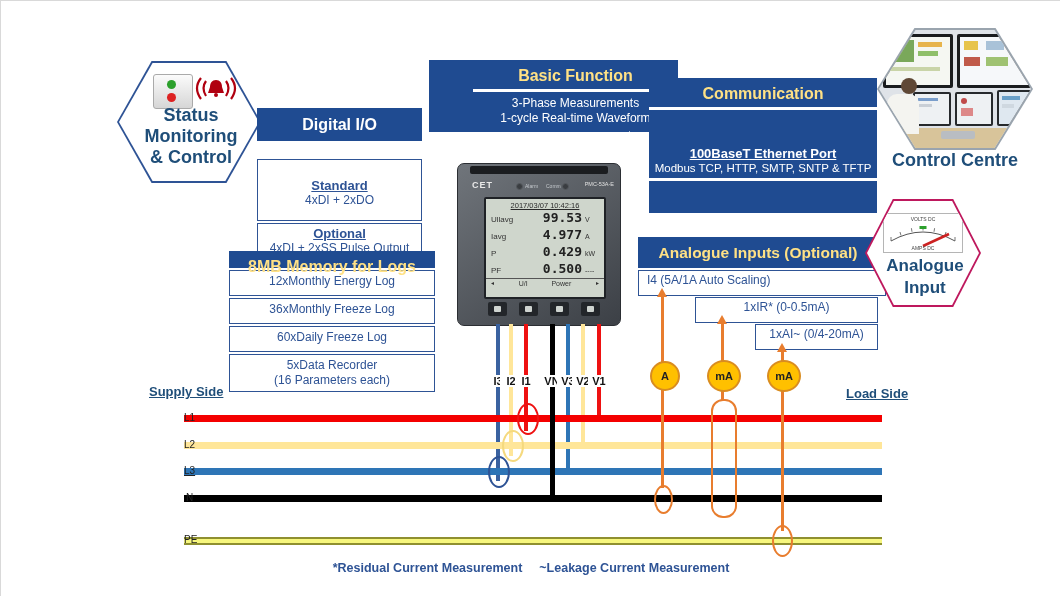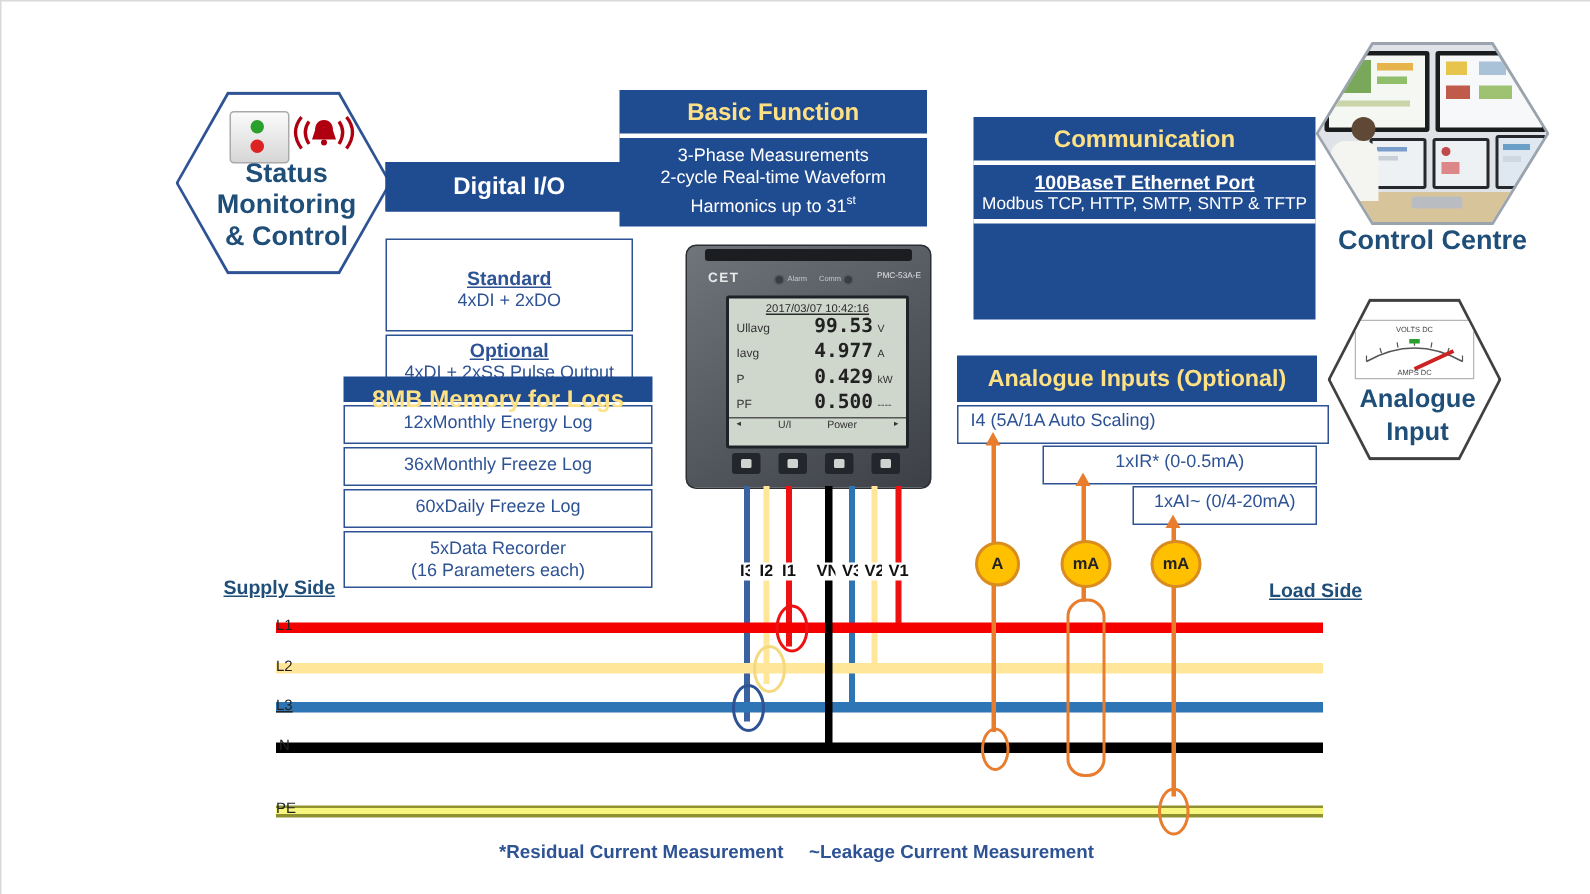--- a/index.html
+++ b/index.html
@@ -14,21 +14,21 @@
   .hex-text{color:#1F4E79;font-weight:bold;text-align:center;}
 
   
   .navy{background:#1F4B91;}
   .box-title-yellow{color:#FFE185;font-weight:bold;text-align:center;}
   .box-title-white{color:#fff;font-weight:bold;text-align:center;}
   .white-sep{background:#fff;height:3px;}
   .subrow{background:#fff;border:1px solid #2E5395;color:#2E5395;text-align:center;}
   .subrow .hd{font-weight:bold;text-decoration:underline;font-size:13px;}
   .subrow .dt{font-size:12px;}
-  .com-hd{color:#fff;font-weight:bold;text-decoration:underline;font-size:13px;text-align:center;}
+  .com-hd{color:#fff;font-weight:bold;text-decoration:underline;font-size:13px;text-align:center;margin-top:32px;}
   .com-dt{color:#fff;font-size:11.5px;text-align:center;line-height:14px;}
 
   
   .bus{position:absolute;height:7px;z-index:5;}
   .wire{position:absolute;z-index:4;}
   .buslabel{position:absolute;font-size:10px;color:#222;z-index:6;margin-left:21px;}
   .terminal{position:absolute;top:374px;width:22px;text-align:center;font-size:11px;font-weight:bold;
             color:#111;background:#fff;z-index:6;}
   .sidelabel{position:absolute;font-size:13px;font-weight:bold;color:#1F4E79;text-decoration:underline;z-index:6;}
   .ct{position:absolute;border-radius:50%;background:transparent;z-index:7;}
@@ -84,26 +84,26 @@
     <div class="subrow" style="margin-top:18px;height:42px;padding-top:18px;">
       <div class="hd">Standard</div>
       <div class="dt">4xDI + 2xDO</div>
     </div>
     <div class="subrow" style="margin-top:2px;height:41px;padding-top:2px;">
       <div class="hd">Optional</div>
       <div class="dt">4xDI + 2xSS Pulse Output</div>
     </div>
   </div>
 
-  <div class="abs navy" style="left:412px;top:59px;width:205px;height:91px;">
+  <div class="abs navy" style="left:428px;top:59px;width:205px;height:72px;padding-left:44px;">
     <div class="box-title-yellow" style="height:29px;line-height:31px;font-size:16px;">Basic Function</div>
     <div class="white-sep"></div>
     <div style="color:#fff;font-size:12px;line-height:15px;text-align:center;padding-top:4px;">
       <div>3-Phase Measurements</div>
-      <div>2-cycle Real-time Waveform</div>
+      <div>1-cycle Real-time Waveform</div>
       <div><span>Harmonics up to 31</span><sup style="font-size:8px;">st</sup></div>
     </div>
   </div>
 
   <div class="abs navy" style="left:648px;top:77px;width:228px;height:135px;">
     <div class="box-title-yellow" style="height:29px;line-height:31px;font-size:16px;">Communication</div>
     <div class="white-sep"></div>
     <div style="padding:4px 5px 3px 5px;">
       <div class="com-hd">100BaseT Ethernet Port</div>
       <div class="com-dt">Modbus TCP, HTTP, SMTP, SNTP &amp; TFTP</div>
@@ -164,21 +164,21 @@
       <div>5xData Recorder</div>
       <div>(16 Parameters each)</div>
     </div>
   </div>
 
   <div class="abs navy box-title-yellow" style="left:637px;top:236px;width:240px;height:31px;line-height:32px;font-size:15.5px;">Analogue Inputs (Optional)</div>
   <div class="abs subrow" style="left:637px;top:269px;width:238px;height:22px;text-align:left;padding:2px 0 0 8px;font-size:12px;">I4 (5A/1A Auto Scaling)</div>
   <div class="abs subrow" style="left:694px;top:296px;width:181px;height:22px;padding-top:2px;font-size:12px;">1xIR* (0-0.5mA)</div>
   <div class="abs subrow" style="left:754px;top:323px;width:121px;height:22px;padding-top:2px;font-size:12px;">1xAI~ (0/4-20mA)</div>
 
-  <div class="abs hex-outer" style="left:884px;top:198px;width:116px;height:108px;background:#404040;">
+  <div class="abs hex-outer" style="left:864px;top:198px;width:116px;height:108px;background:#be185d;">
     <div class="hex-inner">
       <svg class="abs" style="left:16px;top:12px;" width="80" height="40" viewBox="0 0 80 40">
         <rect x="0.5" y="0.5" width="79" height="39" fill="#fff" stroke="#b5b5b5"></rect>
         <text x="40" y="8" font-size="5" fill="#444" text-anchor="middle">VOLTS DC</text>
         <path d="M8,28 Q40,10 72,28" stroke="#555" stroke-width="1" fill="none"></path>
         <g stroke="#555" stroke-width="0.8">
           <line x1="8" y1="28" x2="8" y2="24"></line>
             <line x1="18" y1="22.5" x2="17" y2="19"></line>
           <line x1="29" y1="18.8" x2="28.4" y2="15.2"></line>
             <line x1="40" y1="17.5" x2="40" y2="13.8"></line>

